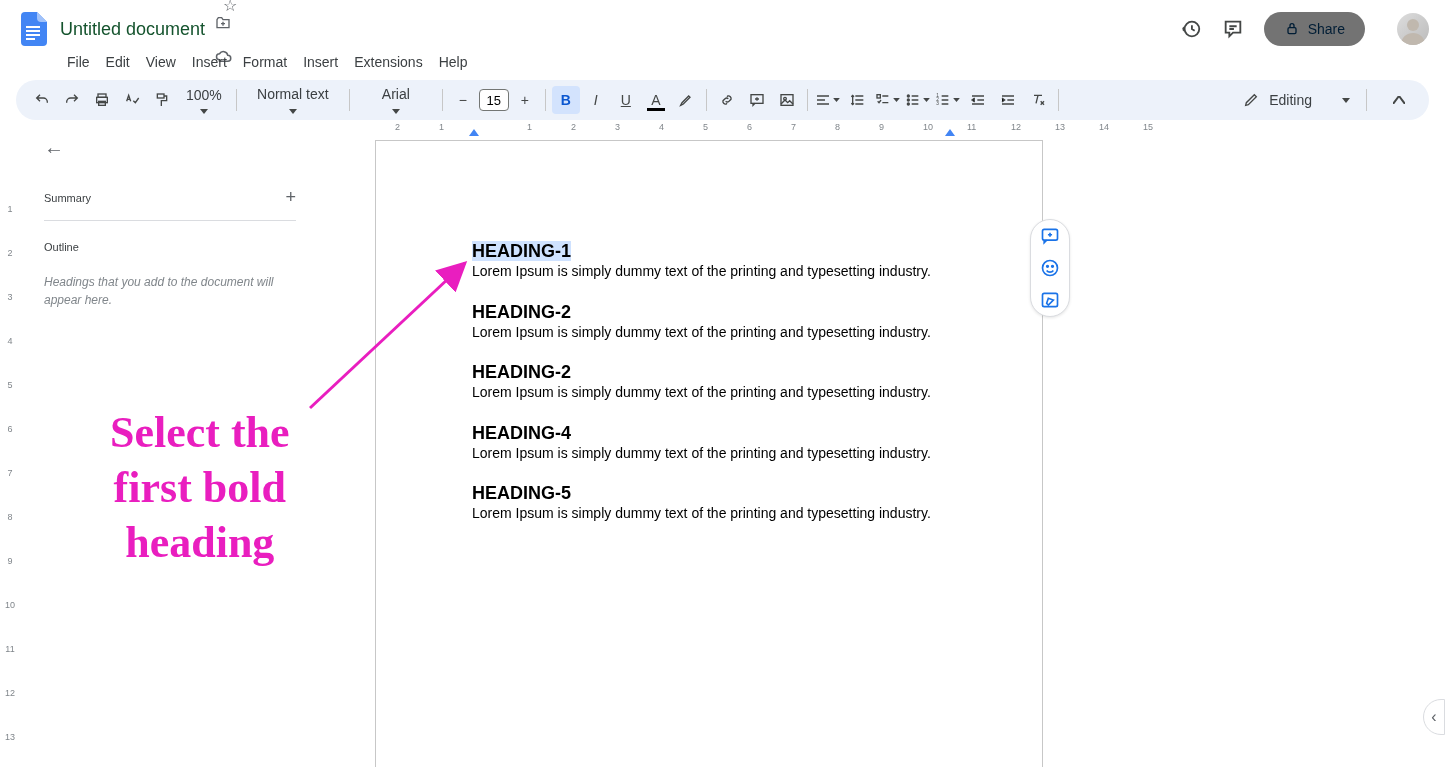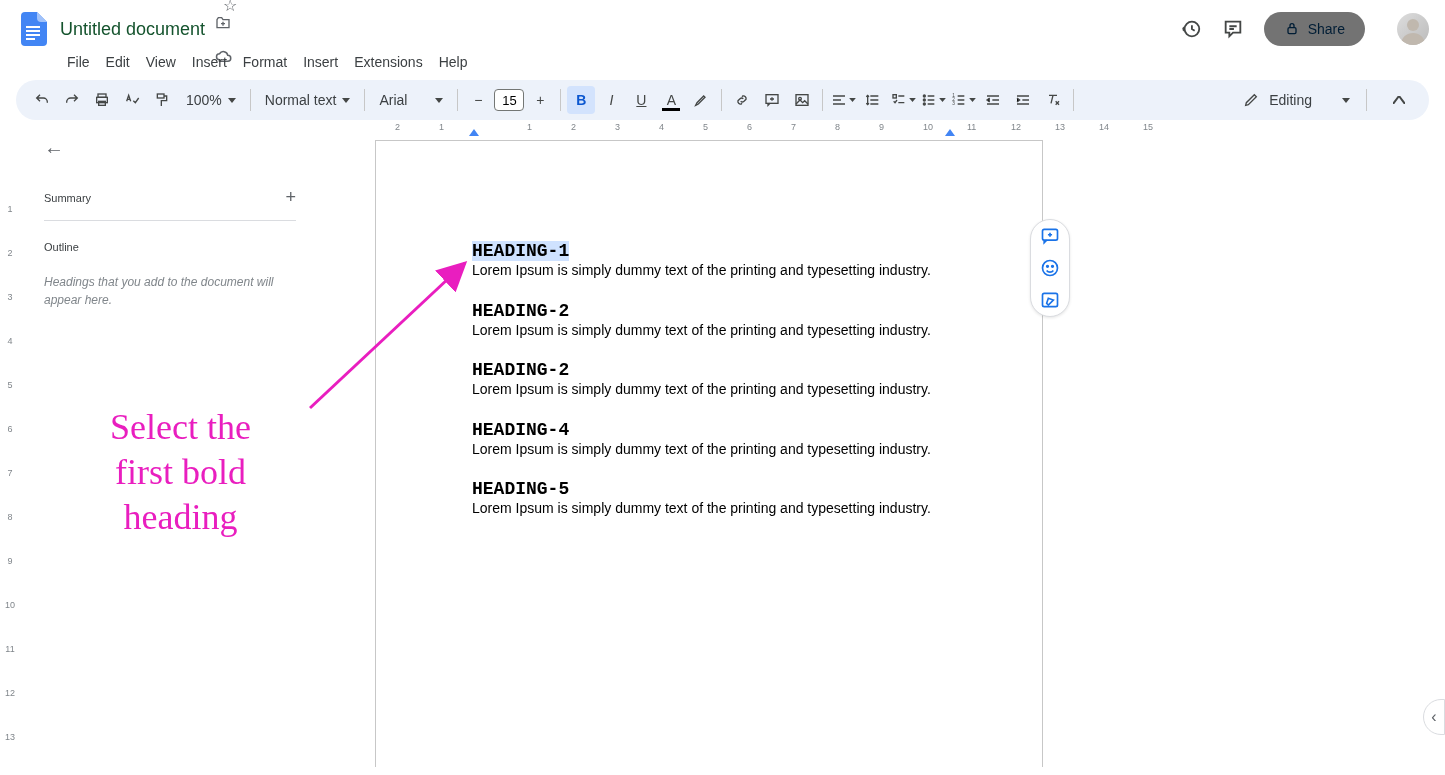--- a/index.html
+++ b/index.html
@@ -16,21 +16,21 @@
 .share-btn { background:#737373; border-radius:40px; padding:9px 20px; display:flex; align-items:center; gap:8px; color:#001d35; font-weight:500; font-size:14px; cursor:pointer; }
 .avatar { width:32px; height:32px; border-radius:50%; background:linear-gradient(135deg,#ddd,#bbb); margin-left:12px; overflow:hidden; }
 .avatar svg{width:100%;height:100%;}
 
 .menubar { display:flex; gap:2px; padding: 0 60px 6px 60px; font-size:14px; color:#3c4043; }
 .menubar span { padding: 4px 7px; cursor:pointer; border-radius:4px; }
 
 .toolbar-wrap { padding: 0 16px; }
 .toolbar { background:#edf2fa; border-radius:24px; height:40px; display:flex; align-items:center; padding:0 12px; gap:2px; }
 .tbtn { min-width:28px; height:28px; display:flex; align-items:center; justify-content:center; color:#444746; border-radius:4px; cursor:pointer; font-size:14px; }
-.tbtn.wide { padding:0 8px; gap:6px; font-size:14px; color:#3c4043; }
+.tbtn.wide { padding:0 8px; gap:6px; font-size:14px; color:#3c4043;flex-direction:column; }
 .tsep { width:1px; height:22px; background:#c7c7c7; margin:0 4px; }
 .fontsize-box { display:flex; align-items:center; gap:2px; }
 .fontsize-input { width:30px; height:22px; border:1px solid #747775; border-radius:4px; text-align:center; font-size:13px; background:#fff; }
 .bold-active { background:#d3e3fd; color:#0b57d0; }
 .text-color { position:relative; }
 .text-color::after { content:''; position:absolute; bottom:3px; left:5px; right:5px; height:3px; background:#000; }
 .editing-btn { margin-left:auto; display:flex; align-items:center; gap:10px; padding:0 10px; color:#3c4043; font-size:14px; cursor:pointer; }
 .chevron-up-wrap { width:36px; height:28px; display:flex; align-items:center; justify-content:center; margin-left:8px; border-radius:4px; }
 
 .main-area { display:flex; height:calc(775px - 50px - 30px - 48px); }
@@ -47,30 +47,30 @@
 .outline-label { font-size:11px; color:#3c4043; margin-bottom:20px; }
 .outline-hint { font-size:12px; color:#80868b; font-style:italic; line-height:1.5; }
 
 .doc-wrap { flex:1; position:relative; overflow:hidden; }
 .hruler { height:18px; position:relative; font-size:9px; color:#80868b; margin-left:55px; }
 .hruler .htick { position:absolute; top:2px; }
 .hruler .marker-left { position:absolute; left:94px; top:9px; width:0; height:0; border-left:5px solid transparent; border-right:5px solid transparent; border-bottom:7px solid #4285f4; }
 .hruler .marker-right { position:absolute; left:570px; top:9px; width:0; height:0; border-left:5px solid transparent; border-right:5px solid transparent; border-bottom:7px solid #4285f4; }
 
 .page { position:absolute; left:55px; top:20px; width:668px; min-height:900px; background:#fff; border:1px solid #c7c7c7; padding:100px 96px 60px 96px; }
-.doc-heading { font-size:18px; font-weight:bold; font-family:Liberation Mono, monospace; margin-bottom:2px; }
+.doc-heading { font-size:18px; font-weight:bold; font-family:Liberation Sans, sans-serif; margin-bottom:2px; }
 .doc-heading.selected { background:#cfe2ff; display:inline; }
 .doc-para { font-size:14px; font-family:Arial; color:#000; margin-bottom:20px; line-height:1.4; }
 
 .float-actions { position:absolute; right:-28px; top:78px; background:#fff; border:1px solid #dadce0; border-radius:22px; width:40px; padding:6px 0; display:flex; flex-direction:column; align-items:center; gap:12px; box-shadow:0 1px 3px rgba(0,0,0,0.1); }
 .float-actions .fa-item { color:#1a73e8; cursor:pointer; }
 
 .side-show { position:absolute; right:0; bottom:40px; width:22px; height:36px; background:#fff; border:1px solid #dadce0; border-radius:18px 0 0 18px; display:flex; align-items:center; justify-content:center; color:#5f6368; cursor:pointer; }
 
-.annotation { position:absolute; left:110px; top:405px; font-family:'Comic Sans MS','Segoe Script',cursive; font-size:36px; color:#e91ebf; font-weight:400; line-height:1.25; text-align:center; pointer-events:none; }
+.annotation { position:absolute; left:110px; top:405px; font-family:'Comic Sans MS','Segoe Script',cursive; font-size:44px; color:#e91ebf; font-weight:700; line-height:1.25; text-align:center; pointer-events:none; }
 .arrow-svg { position:absolute; left:270px; top:248px; pointer-events:none; }
 
 svg { display:block; }
 </style>
 </head>
 <body>
 
 <div class="titlebar">
   <div class="logo">
     <svg viewBox="0 0 26 34">

